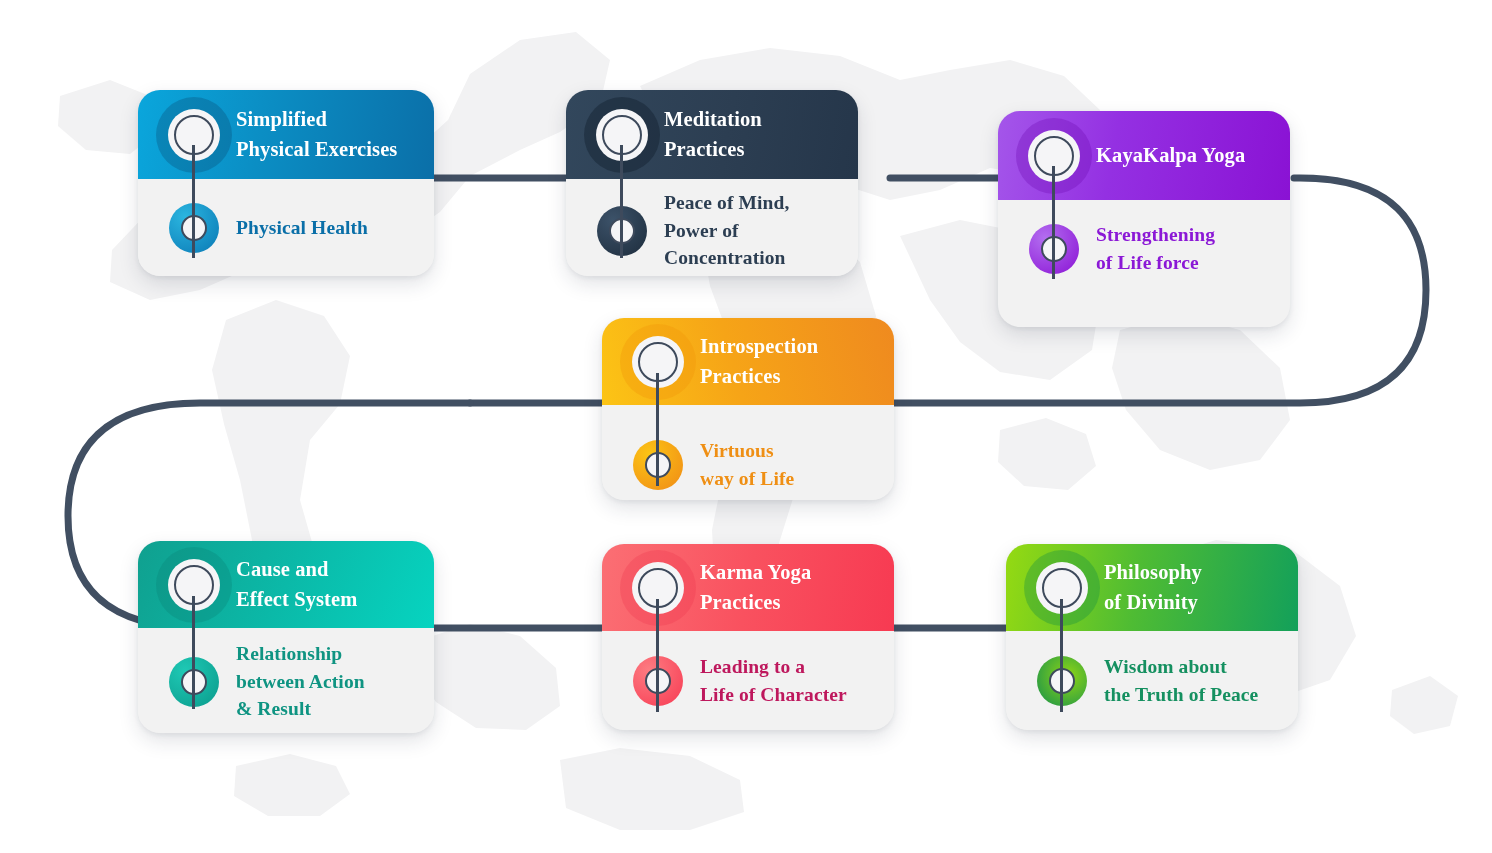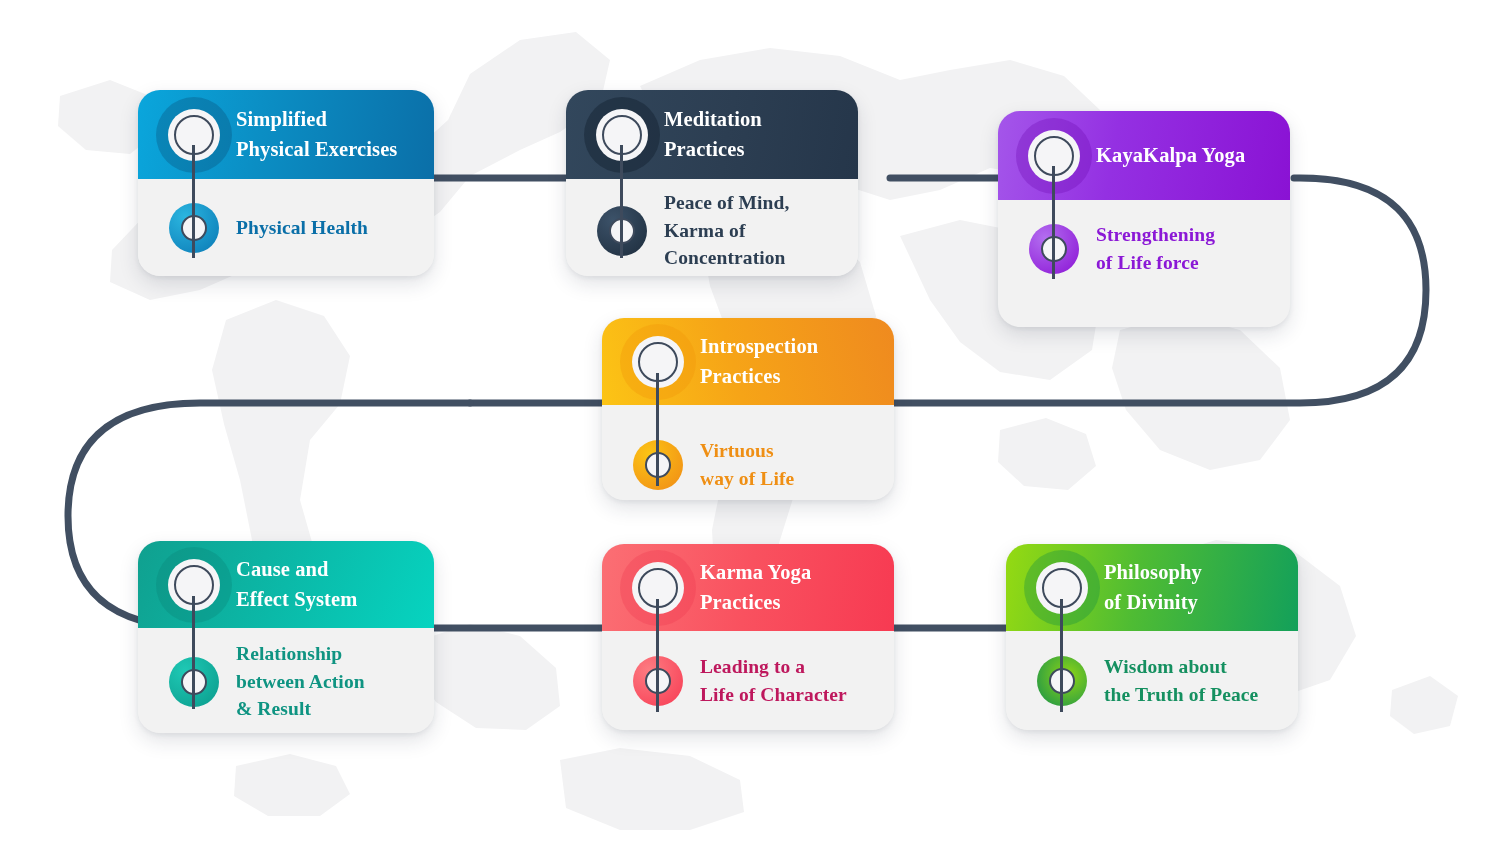--- a/index.html
+++ b/index.html
@@ -163,21 +163,21 @@
     </div>
     <div class="stem" style="left:54px;top:55px;height:113px;"></div>
     <div class="card-body" style="height:97px;padding:0 16px 0 14px;align-items:flex-start;">
       <div class="icon-wrap body-icon" style="width:84px;height:84px;margin-top:10px;">
         <div class="ring-outer" style="background:radial-gradient(circle at 32% 28%,#3c5269,#1d2c3c);">
           <div class="ring-inner"></div>
         </div>
       </div>
       <div class="body-text" style="color:#2c3e52;margin-top:10px;">
         <div>Peace of Mind,</div>
-        <div>Karma of</div>
+        <div>Power of</div>
         <div>Concentration</div>
       </div>
     </div>
   </div>
 
   <div class="card" style="left:998px;top:90px;width:292px;height:216px;margin-top:21px;">
     <div class="card-head" style="height:89px;padding:0 18px 0 14px;
                 background:linear-gradient(100deg,#a456ea 0%,#9430e2 40%,#8a12d4 100%);">
       <div class="icon-wrap head-icon" style="width:84px;height:84px;">
         <div class="halo" style="background:rgba(110,8,176,.32);"></div>

